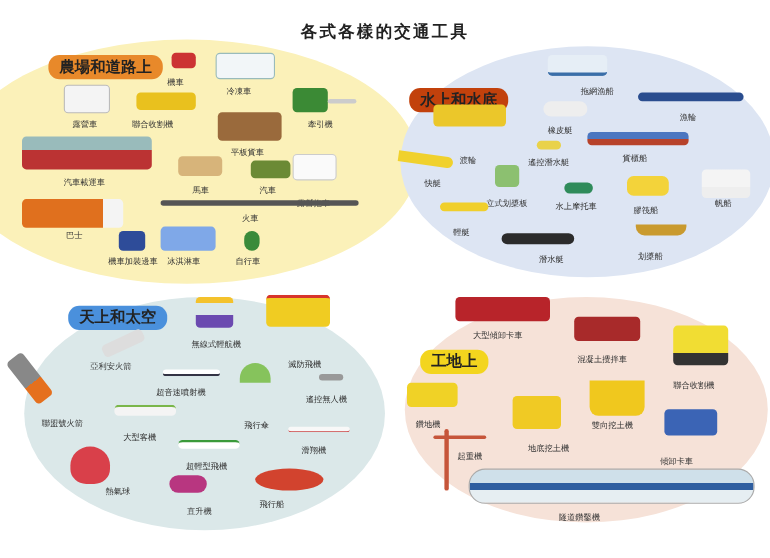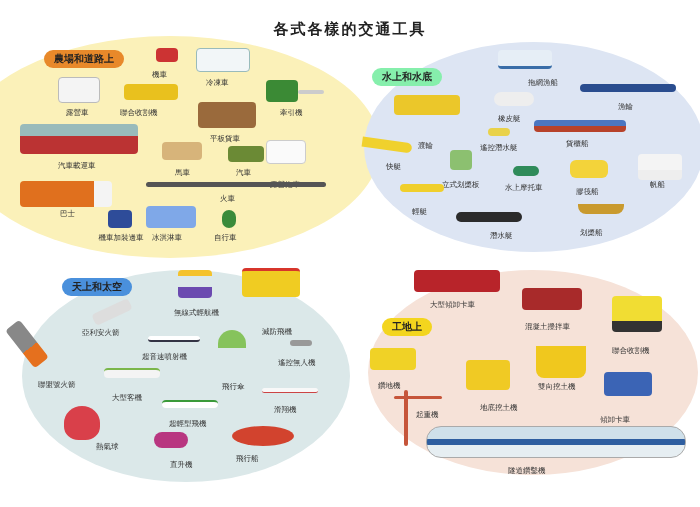--- a/index.html
+++ b/index.html
@@ -3,36 +3,36 @@
 <meta charset="utf-8">
 <style>
   html,body{margin:0;padding:0;background:#ffffff;}
   body{width:700px;height:507px;position:relative;overflow:hidden;font-family:"DejaVu Sans",sans-serif;}
   .title{position:absolute;left:0;top:20px;width:700px;text-align:center;font-size:15px;font-weight:bold;color:#222;letter-spacing:2px;}
   .blob{position:absolute;border-radius:50%;}
   .blob-farm{left:-40px;top:36px;width:420px;height:222px;background:#fbf1b9;}
   .blob-water{left:364px;top:42px;width:340px;height:210px;background:#dde5f3;}
   .blob-sky{left:22px;top:270px;width:328px;height:212px;background:#dbe8e9;}
   .blob-site{left:368px;top:270px;width:330px;height:205px;background:#f6e2d8;}
-  .badge{position:absolute;padding:2px 10px;border-radius:10px;font-size:10px;font-weight:bold;color:#222;}
+  .badge{position:absolute;padding:2px 10px;border-radius:10px;font-size:14px;font-weight:bold;color:#222;}
   .label{position:absolute;font-size:7.5px;color:#333;white-space:nowrap;text-align:center;line-height:9px;}
   .pic{position:absolute;border-radius:4px;}
 </style>
 </head>
 <body>
 
 <div class="title">各式各樣的交通工具</div>
 
 <div class="blob blob-farm"></div>
 <div class="blob blob-water"></div>
 <div class="blob blob-sky"></div>
 <div class="blob blob-site"></div>
 
 <div class="badge" style="left:44px;top:50px;background:#e8892a;">農場和道路上</div>
-<div class="badge" style="left:372px;top:68px;background:#86efac;">水上和水底</div>
+<div class="badge" style="left:372px;top:80px;background:#c2410c;">水上和水底</div>
 <div class="badge" style="left:62px;top:278px;background:#4a90dc;">天上和太空</div>
 <div class="badge" style="left:382px;top:318px;background:#f3d51e;">工地上</div>
 
 <div class="pic" style="left:156px;top:48px;width:22px;height:14px;background:#c33;"></div>
 <div class="label" style="left:152px;top:70px;">機車</div>
 
 <div class="pic" style="left:196px;top:48px;width:52px;height:22px;background:#f2f6f8;border:1px solid #9bb;"></div>
 <div class="label" style="left:206px;top:78px;">冷凍車</div>
 
 <div class="pic" style="left:58px;top:77px;width:40px;height:24px;background:#f4f4f4;border:1px solid #bbb;"></div>

